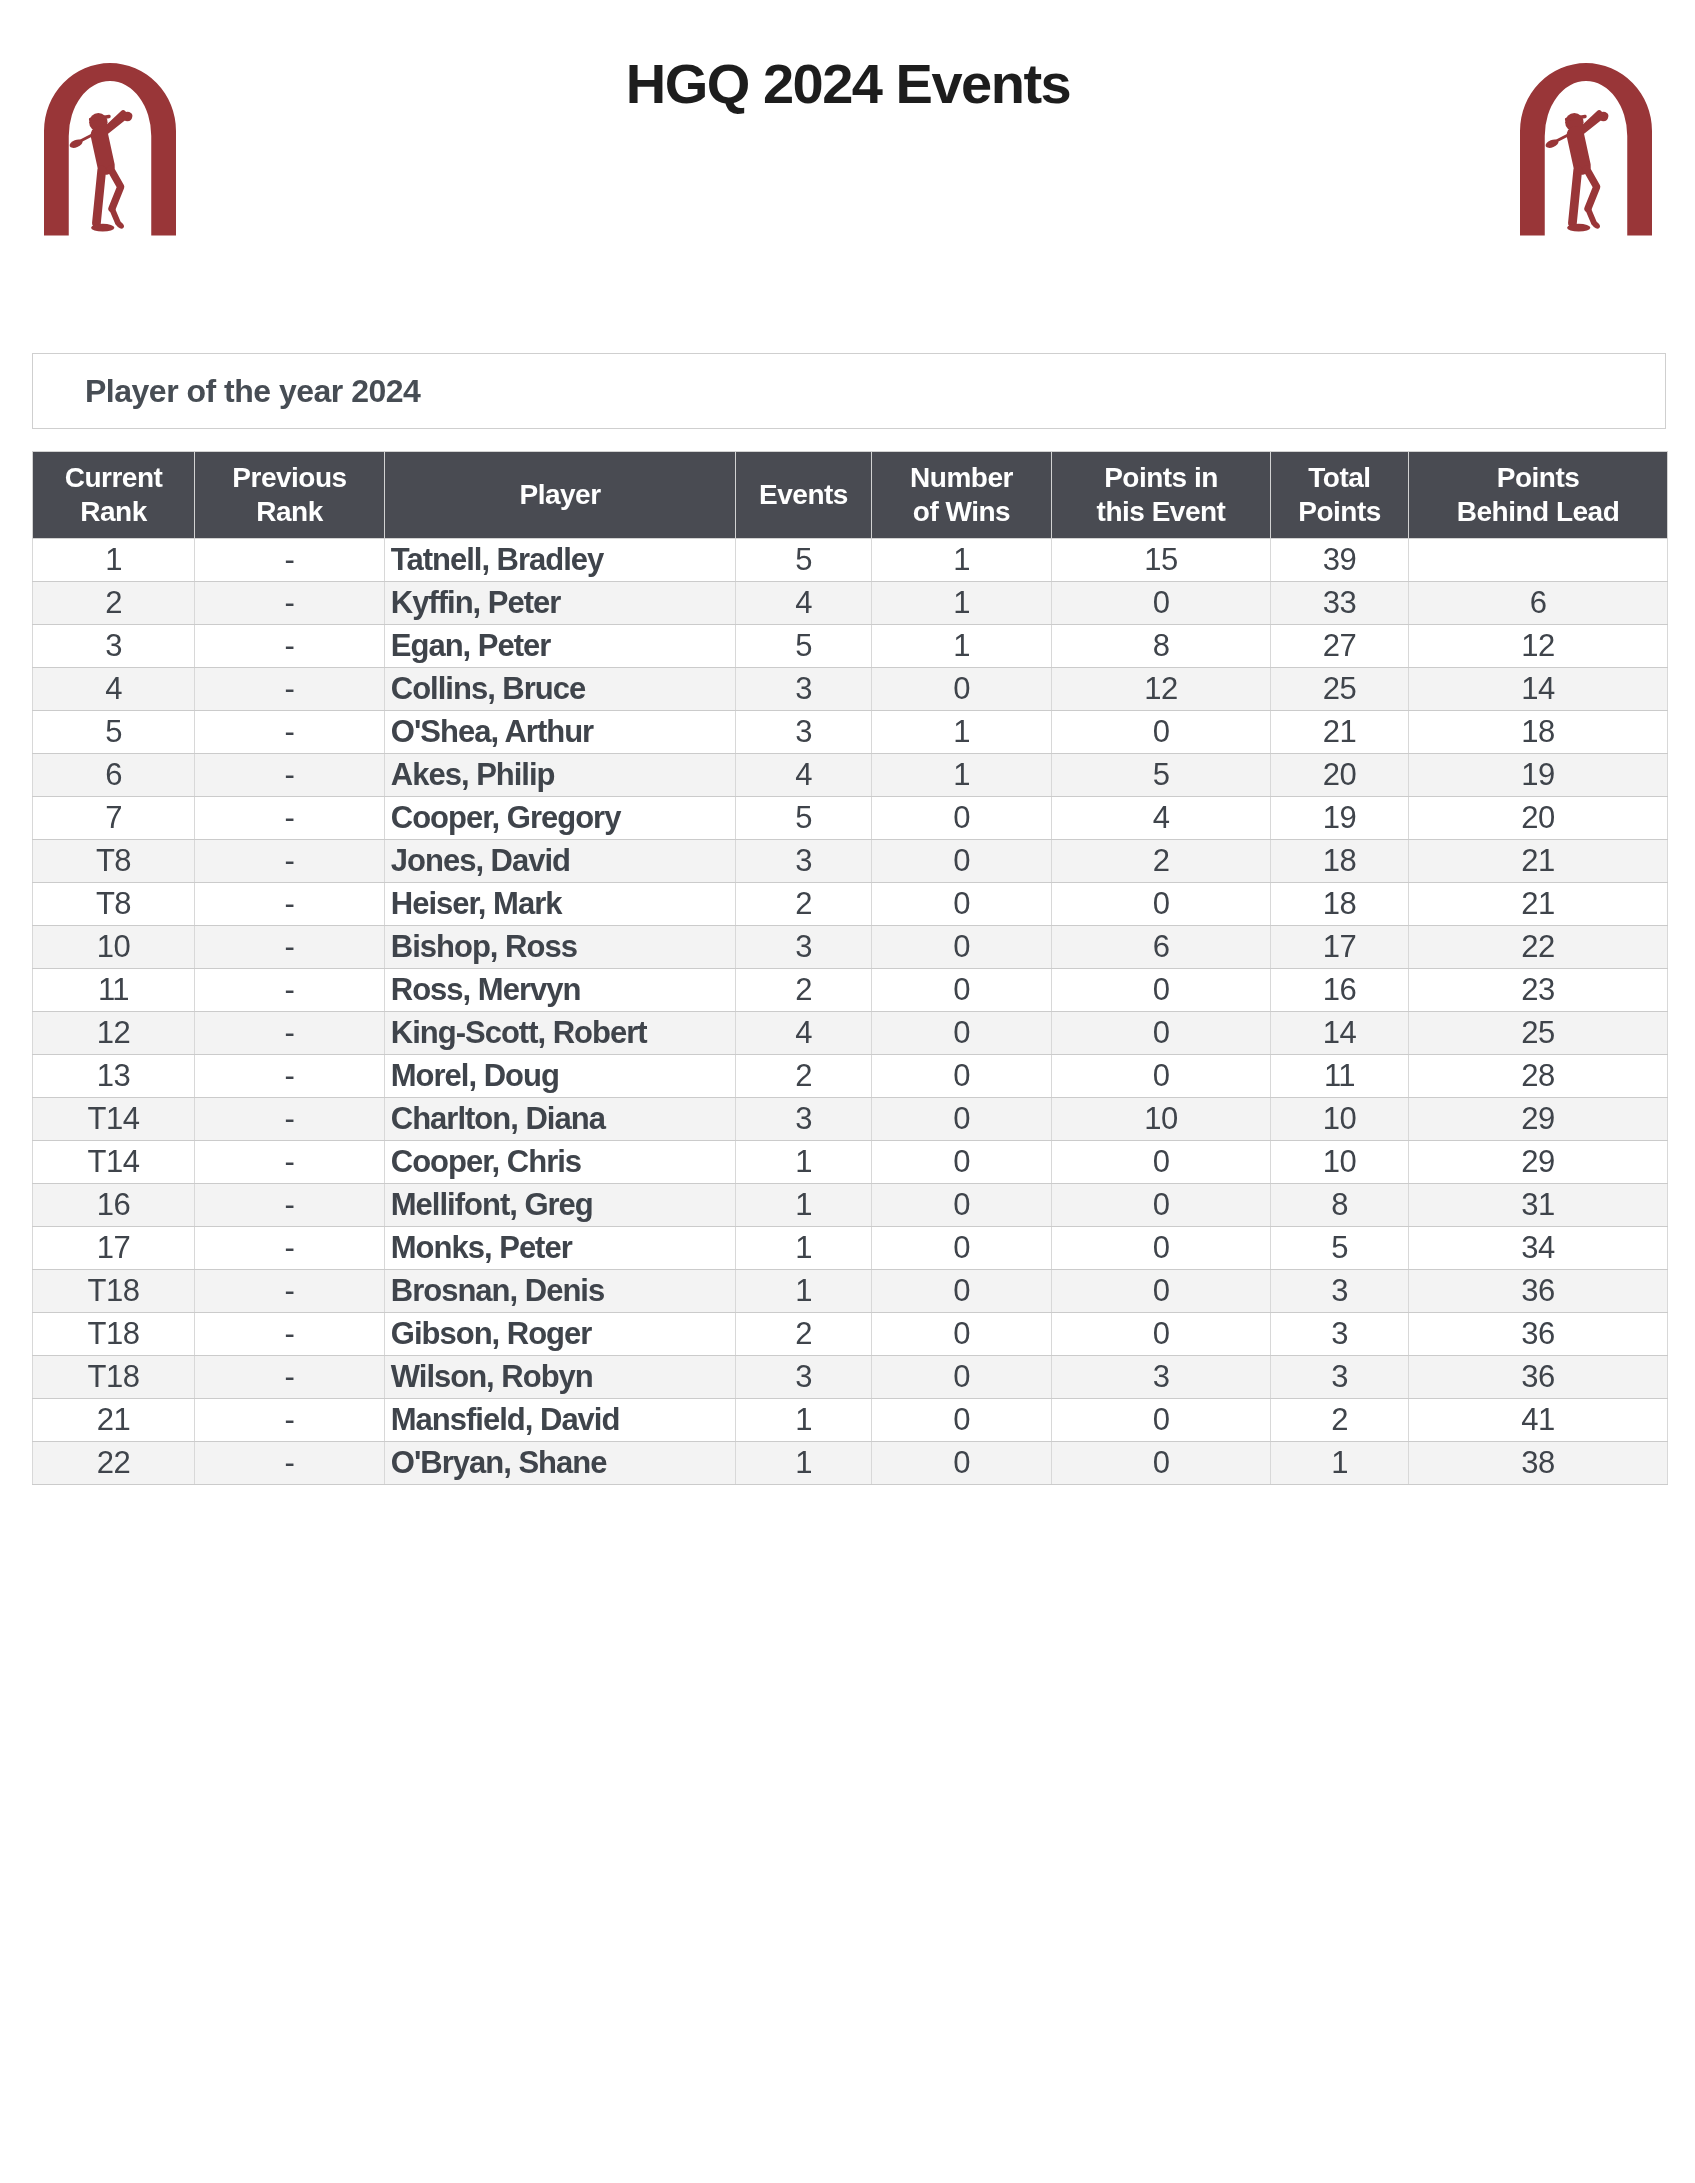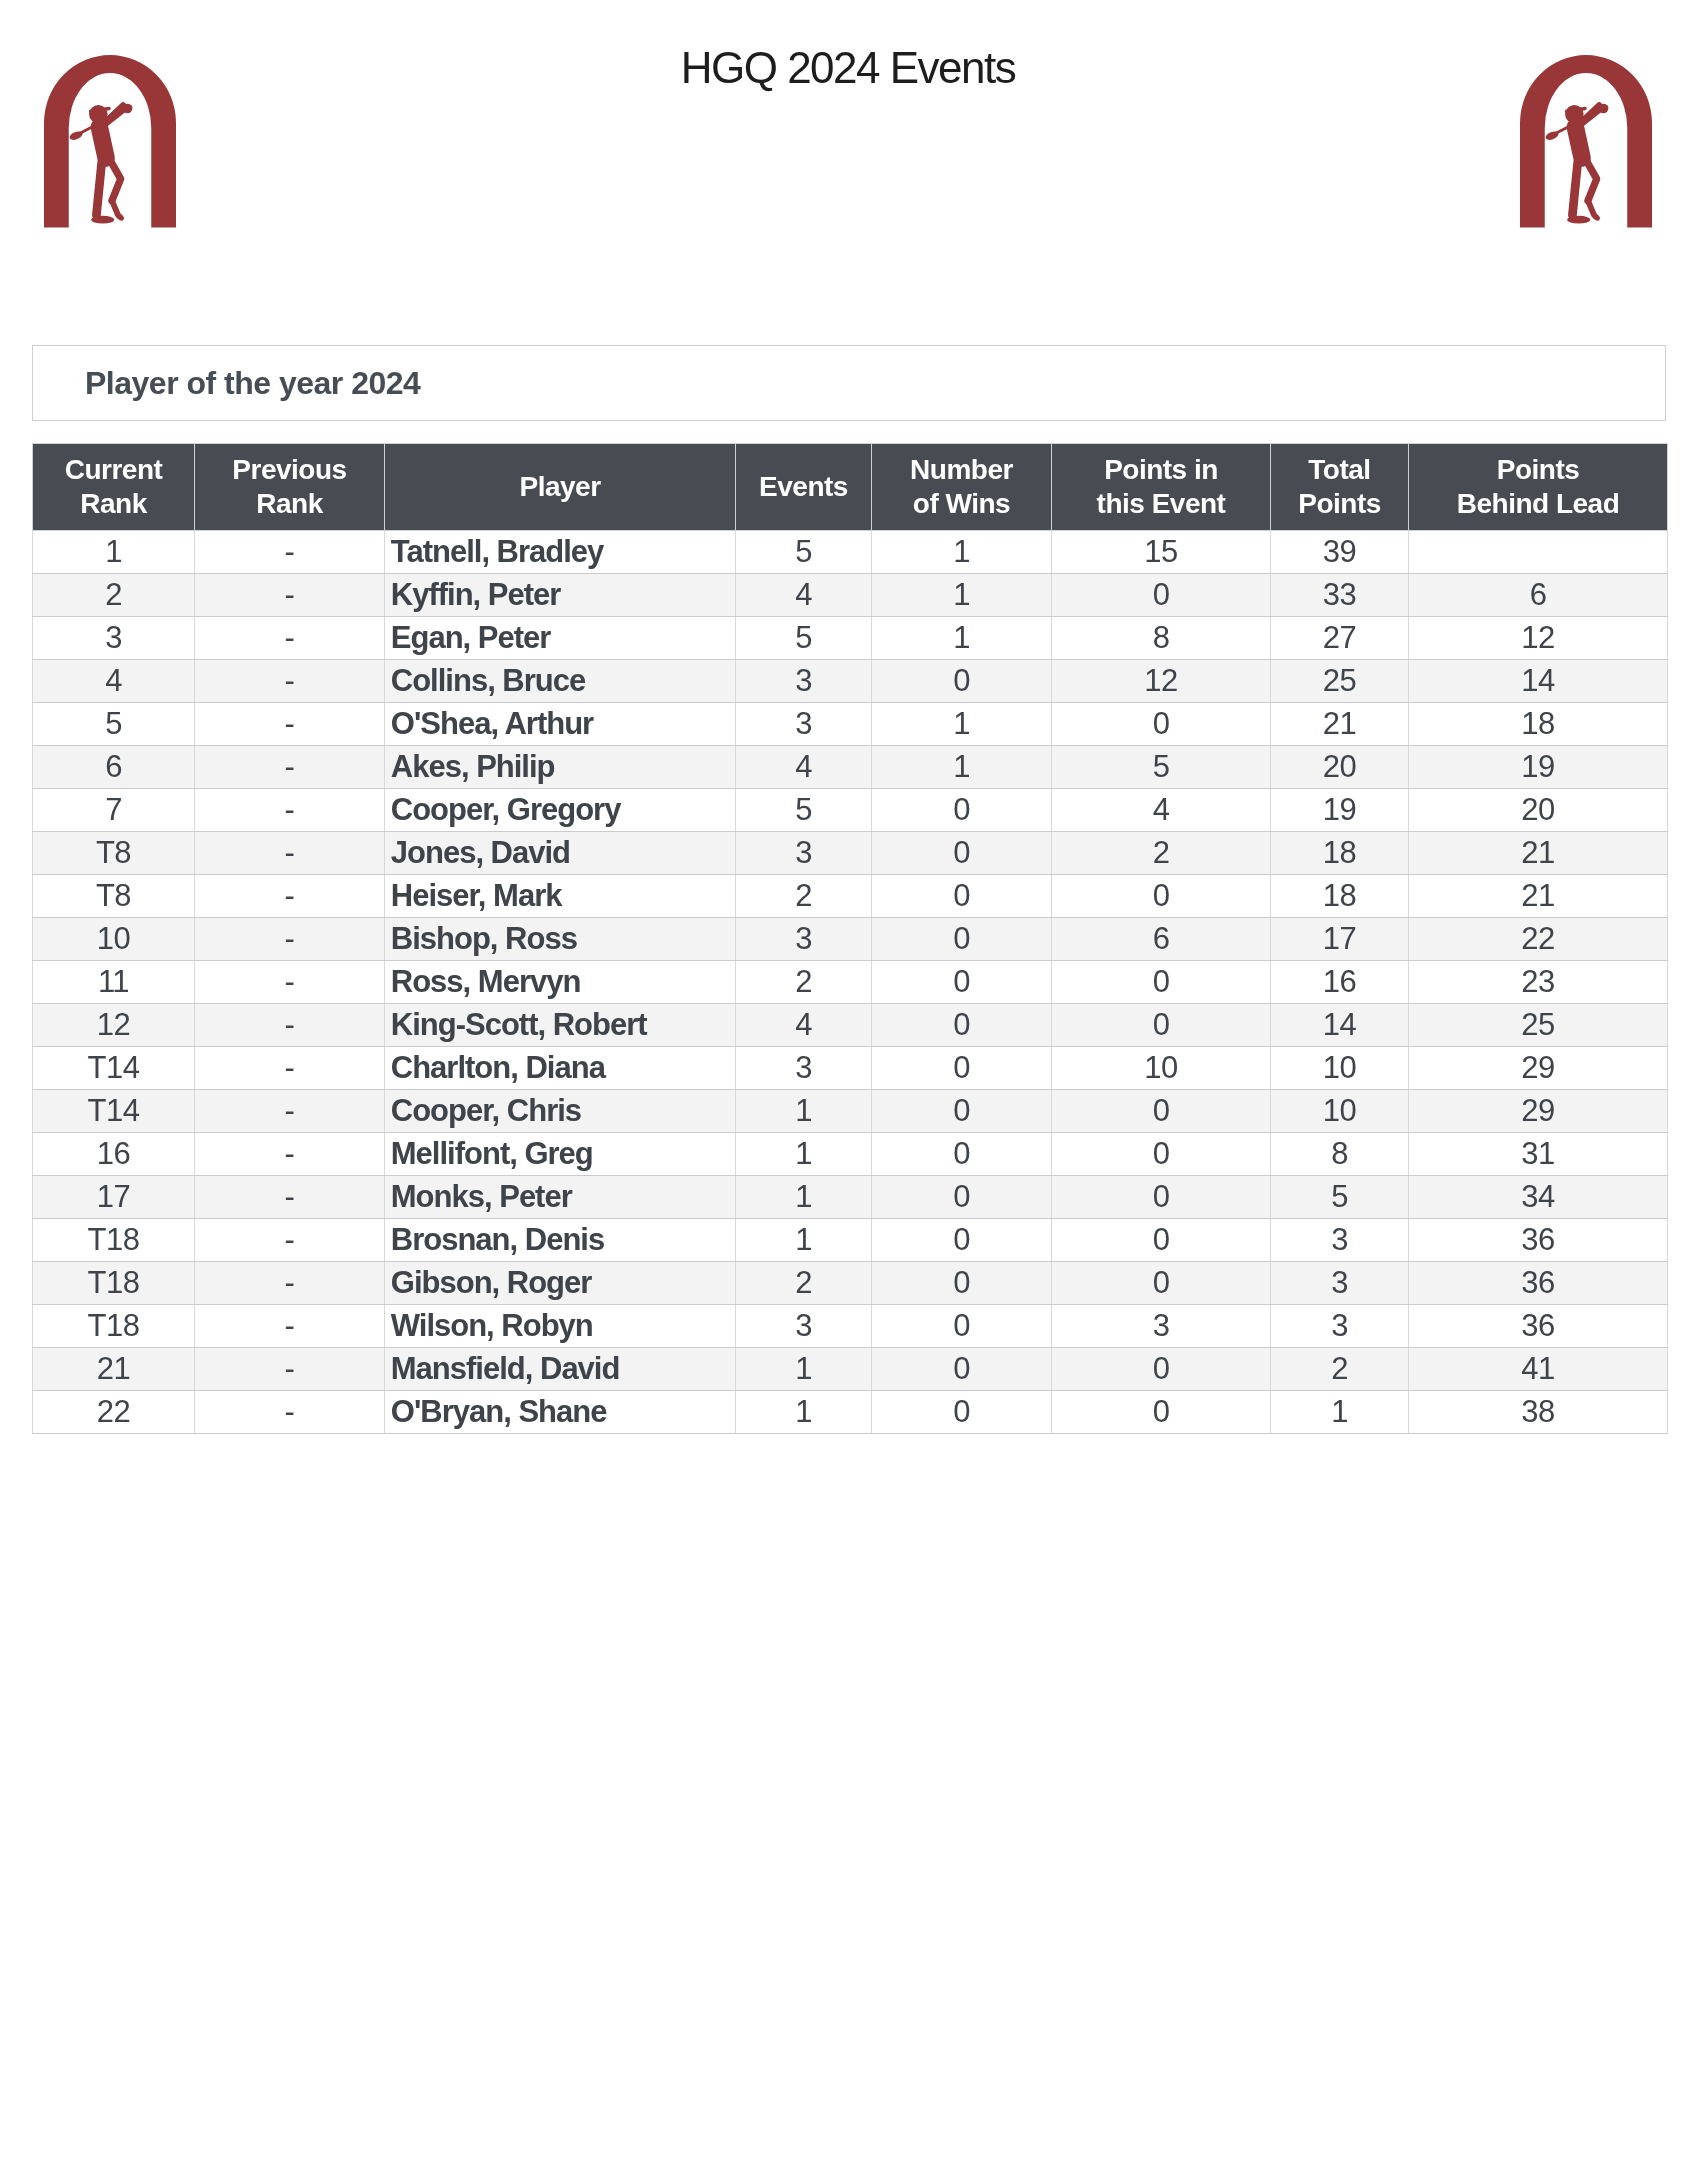--- a/index.html
+++ b/index.html
@@ -23,25 +23,25 @@
   .logo {
     position: absolute;
     top: 47px;
     width: 132px;
     height: 173px;
   }
   .logo-left  { left: 44px; }
   .logo-right { left: 1520px; }
   .logo svg { width: 100%; height: 100%; display: block; }
   h1.page-title {
-    margin: 8px;
+    margin: 16px;
     padding-top: 35px;
     text-align: center;
-    font-size: 44px;
-    font-weight: 400;
+    font-size: 56px;
+    font-weight: 700;
     letter-spacing: -1.5px;
     color: #1d1d1d;
   }
   .page-subtitle {
     margin-top: 20.4px;
     text-align: center;
     font-size: 27px;
     font-weight: 400;
     color: #202020;
   }
@@ -305,20 +305,30 @@
           <td>12</td>
           <td>-</td>
           <td class="player">King-Scott, Robert</td>
           <td>4</td>
           <td>0</td>
           <td>0</td>
           <td>14</td>
           <td>25</td>
         </tr>
         <tr>
+          <td>13</td>
+          <td>-</td>
+          <td class="player">Morel, Doug</td>
+          <td>2</td>
+          <td>0</td>
+          <td>0</td>
+          <td>11</td>
+          <td>28</td>
+        </tr>
+        <tr>
           <td>T14</td>
           <td>-</td>
           <td class="player">Charlton, Diana</td>
           <td>3</td>
           <td>0</td>
           <td>10</td>
           <td>10</td>
           <td>29</td>
         </tr>
         <tr>

